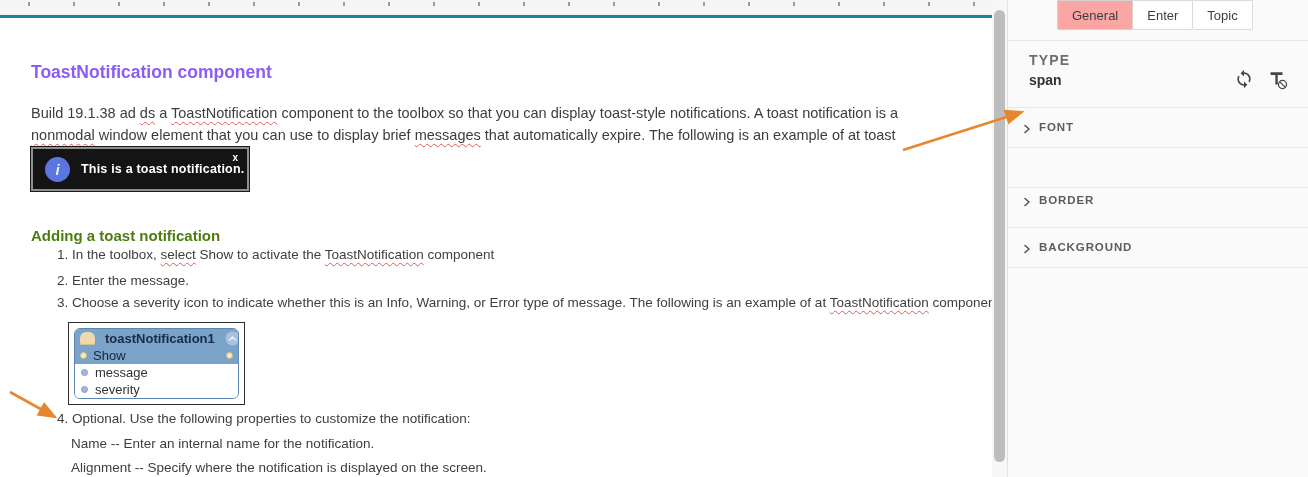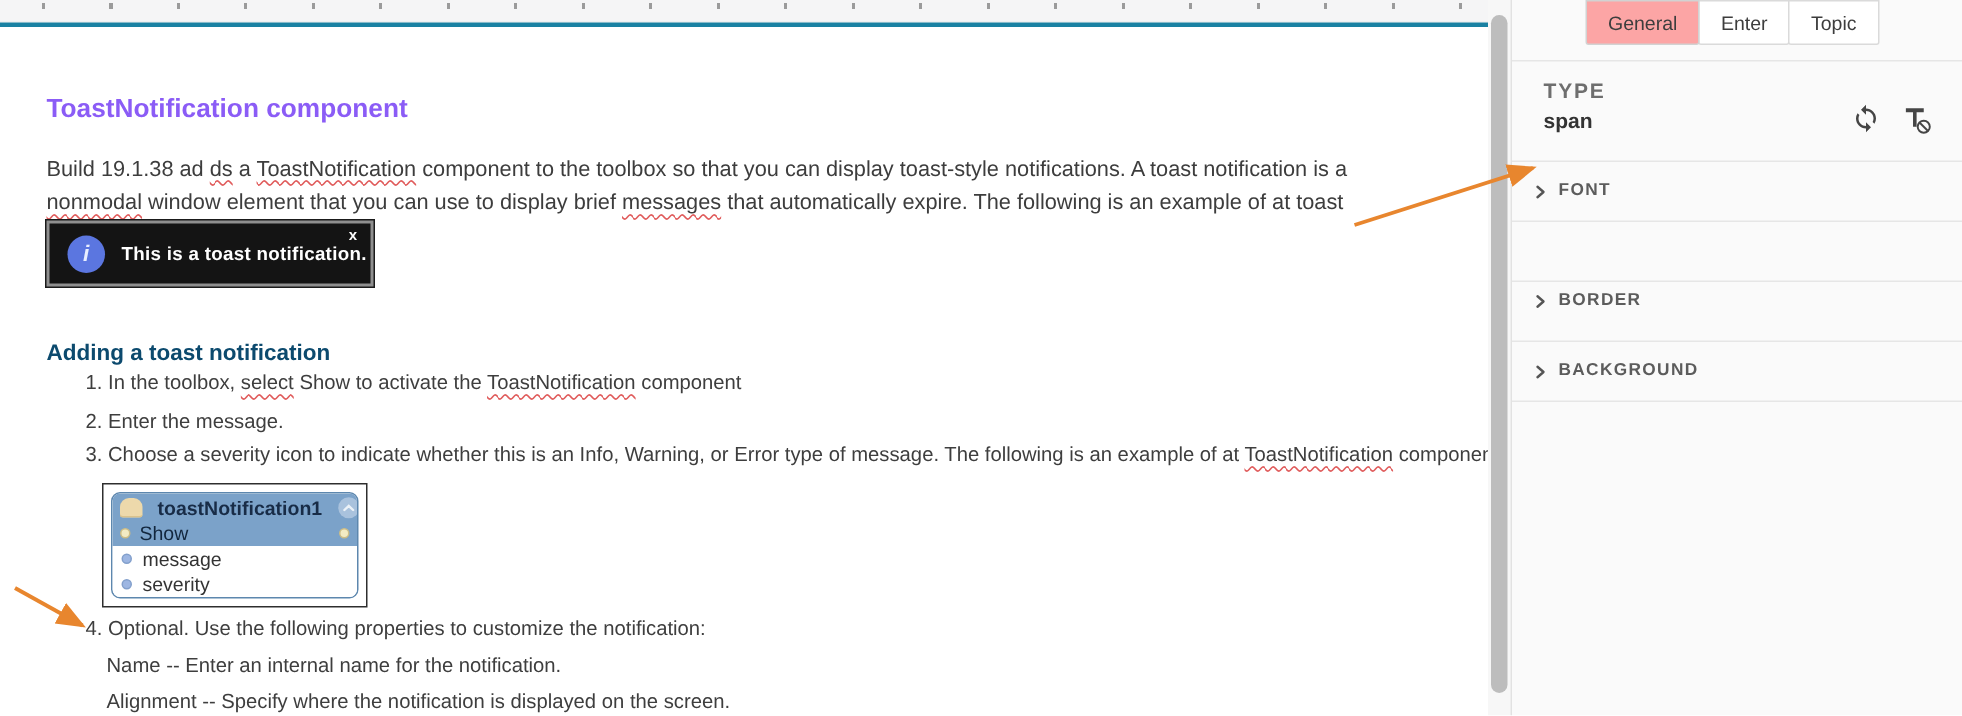--- a/index.html
+++ b/index.html
@@ -20,21 +20,21 @@
       text-decoration-thickness:1px;text-underline-offset:3px;}
   
   .toast{position:absolute;left:30px;top:146px;width:220px;height:46px;box-sizing:border-box;
     border:1px solid #1a1a1a;background:#8f8f8f;padding:2px;}
   .toast-inner{position:relative;height:100%;background:#141414;display:flex;align-items:center;
     padding-left:12px;gap:11px;box-sizing:border-box;}
   .toast-icon{width:25px;height:25px;border-radius:50%;background:#5b76e0;color:#e9efff;
     display:flex;align-items:center;justify-content:center;font-size:15px;font-weight:bold;font-style:italic;flex:0 0 auto;}
   .toast-msg{color:#ffffff;font-size:12.5px;font-weight:bold;letter-spacing:.2px;}
   .toast-close{position:absolute;top:3px;right:9px;color:#fff;font-size:10px;font-weight:bold;}
-  .doc-h2{position:absolute;left:31px;top:215px;font-size:15px;font-weight:bold;color:#0c4a6e;}
+  .doc-h2{position:absolute;left:31px;top:215px;font-size:15px;font-weight:bold;color:#4d7c0f;}
   
   .step{position:absolute;left:57px;display:flex;font-size:13.5px;color:#3e3e3e;white-space:nowrap;}
   .step .num{width:15px;flex:0 0 auto;}
   .step1{top:247px;} .step2{top:273px;} .step3{top:295px;} .step4{top:411px;}
   .subline{position:absolute;left:71px;font-size:13.5px;color:#3e3e3e;white-space:nowrap;}
   .subline1{top:436px;} .subline2{top:460px;}
   
   .diagram{position:absolute;left:68px;top:322px;width:177px;height:83px;box-sizing:border-box;
     border:1px solid #2e2e2e;background:#fff;padding:5px;}
   .comp{height:100%;box-sizing:border-box;border:1px solid #5d87ae;border-radius:6px;overflow:hidden;

